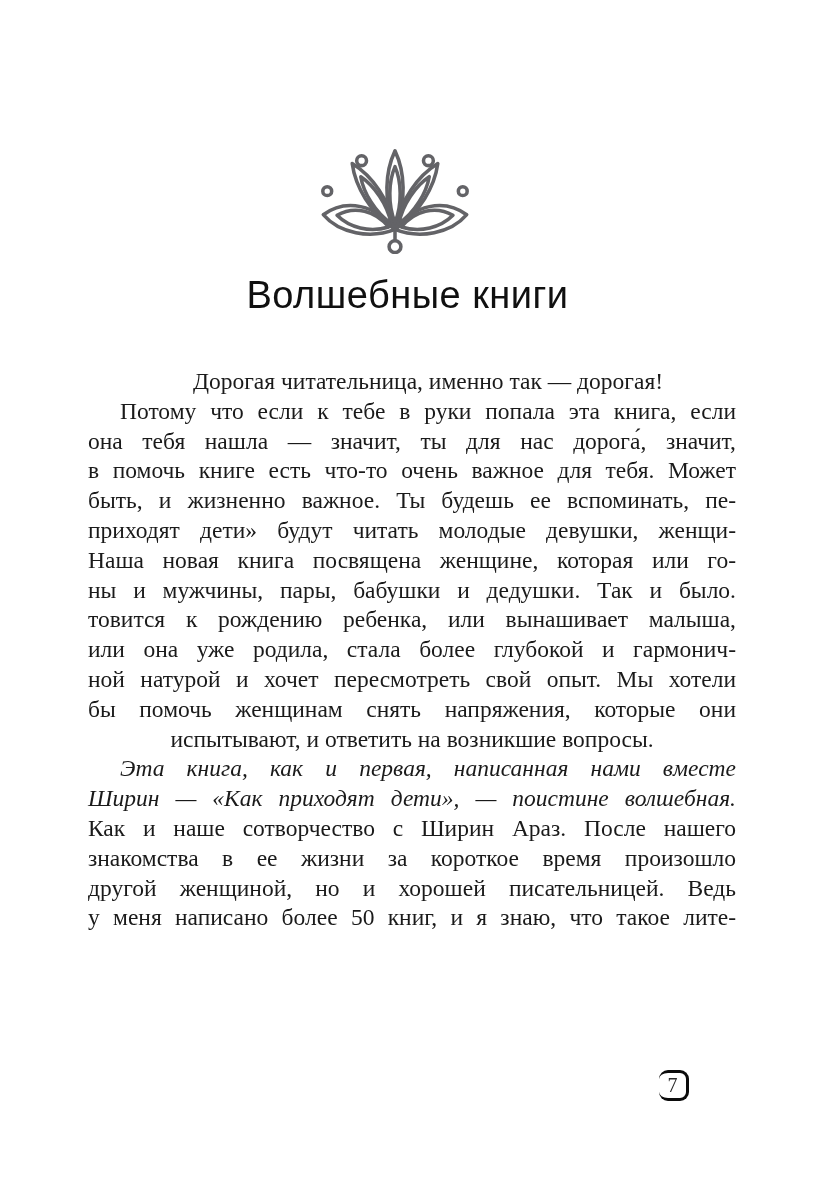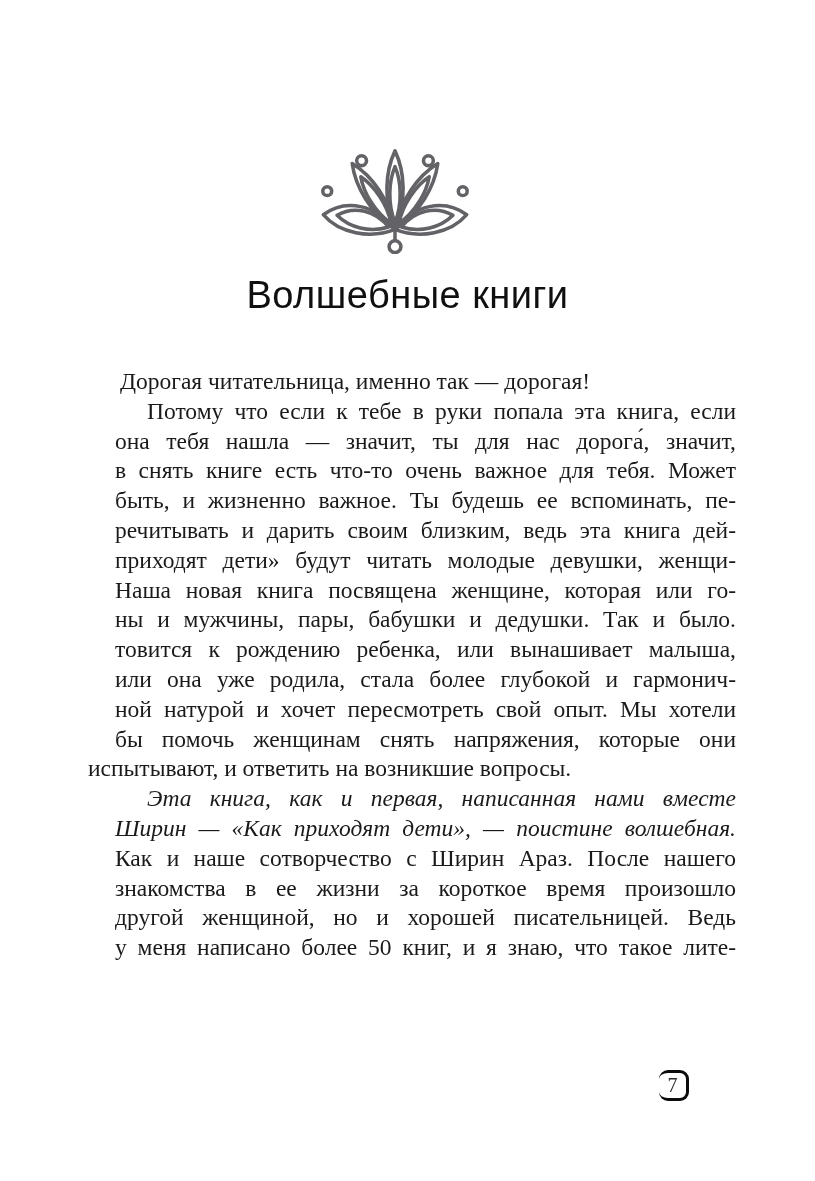--- a/index.html
+++ b/index.html
@@ -35,26 +35,25 @@
   .body-text {
     position: absolute;
     left: 88px;
     top: 367px;
     width: 648px;
     font-size: 23.5px;
     line-height: 29.8px;
   }
   .ln {
     white-space: normal;
-    text-align: left;
+    text-align: center;
   }
   .jl {
     text-align: justify;
     text-align-last: justify;
-    margin-left: 27px;
   }
   .ind { text-indent: 32px; }
   .it { font-style: italic; }
   .page-number-badge {
     position: absolute;
     left: 659px;
     top: 1070px;
     width: 30px;
     height: 31px;
     box-sizing: border-box;
@@ -100,23 +99,22 @@
     </svg>
   </div>
 
   <h1 class="chapter-title">Волшебные книги</h1>
 
   <div class="body-text">
     <div class="ln ind">Дорогая читательница, именно так — дорогая!</div>
 
     <div class="ln ind jl">Потому что если к тебе в руки попала эта книга, если</div>
     <div class="ln jl">она тебя нашла — значит, ты для нас дорога́, значит,</div>
-    <div class="ln jl">в снять книге есть что-то очень важное для тебя. Может</div>
+    <div class="ln jl">в помочь книге есть что-то очень важное для тебя. Может</div>
     <div class="ln jl">быть, и жизненно важное. Ты будешь ее вспоминать, пе-</div>
-    <div class="ln jl">речитывать и дарить своим близким, ведь эта книга дей-</div>
 
     <div class="ln jl">приходят дети» будут читать молодые девушки, женщи-</div>
     <div class="ln jl">Наша новая книга посвящена женщине, которая или го-</div>
     <div class="ln jl">ны и мужчины, пары, бабушки и дедушки. Так и было.</div>
     <div class="ln jl">товится к рождению ребенка, или вынашивает малыша,</div>
     <div class="ln jl">или она уже родила, стала более глубокой и гармонич-</div>
     <div class="ln jl">ной натурой и хочет пересмотреть свой опыт. Мы хотели</div>
     <div class="ln jl">бы помочь женщинам снять напряжения, которые они</div>
     <div class="ln">испытывают, и ответить на возникшие вопросы.</div>
 

